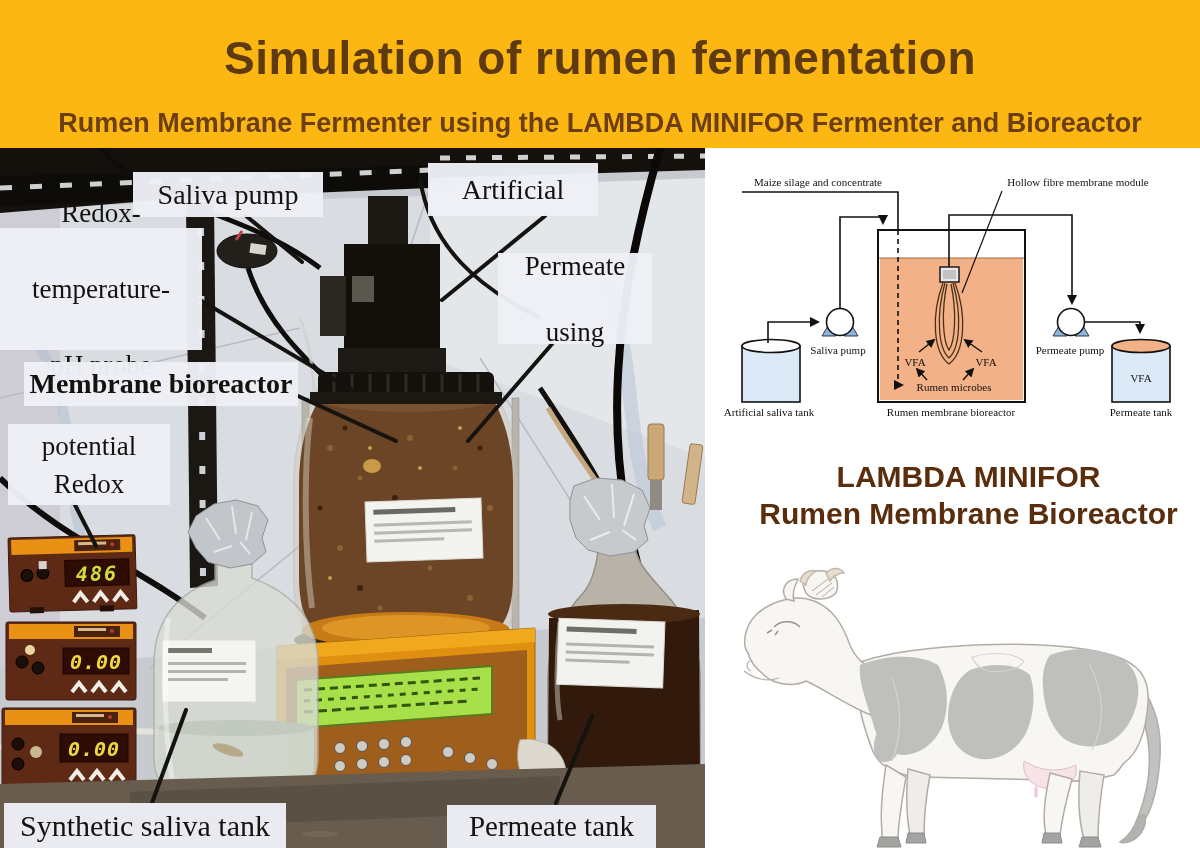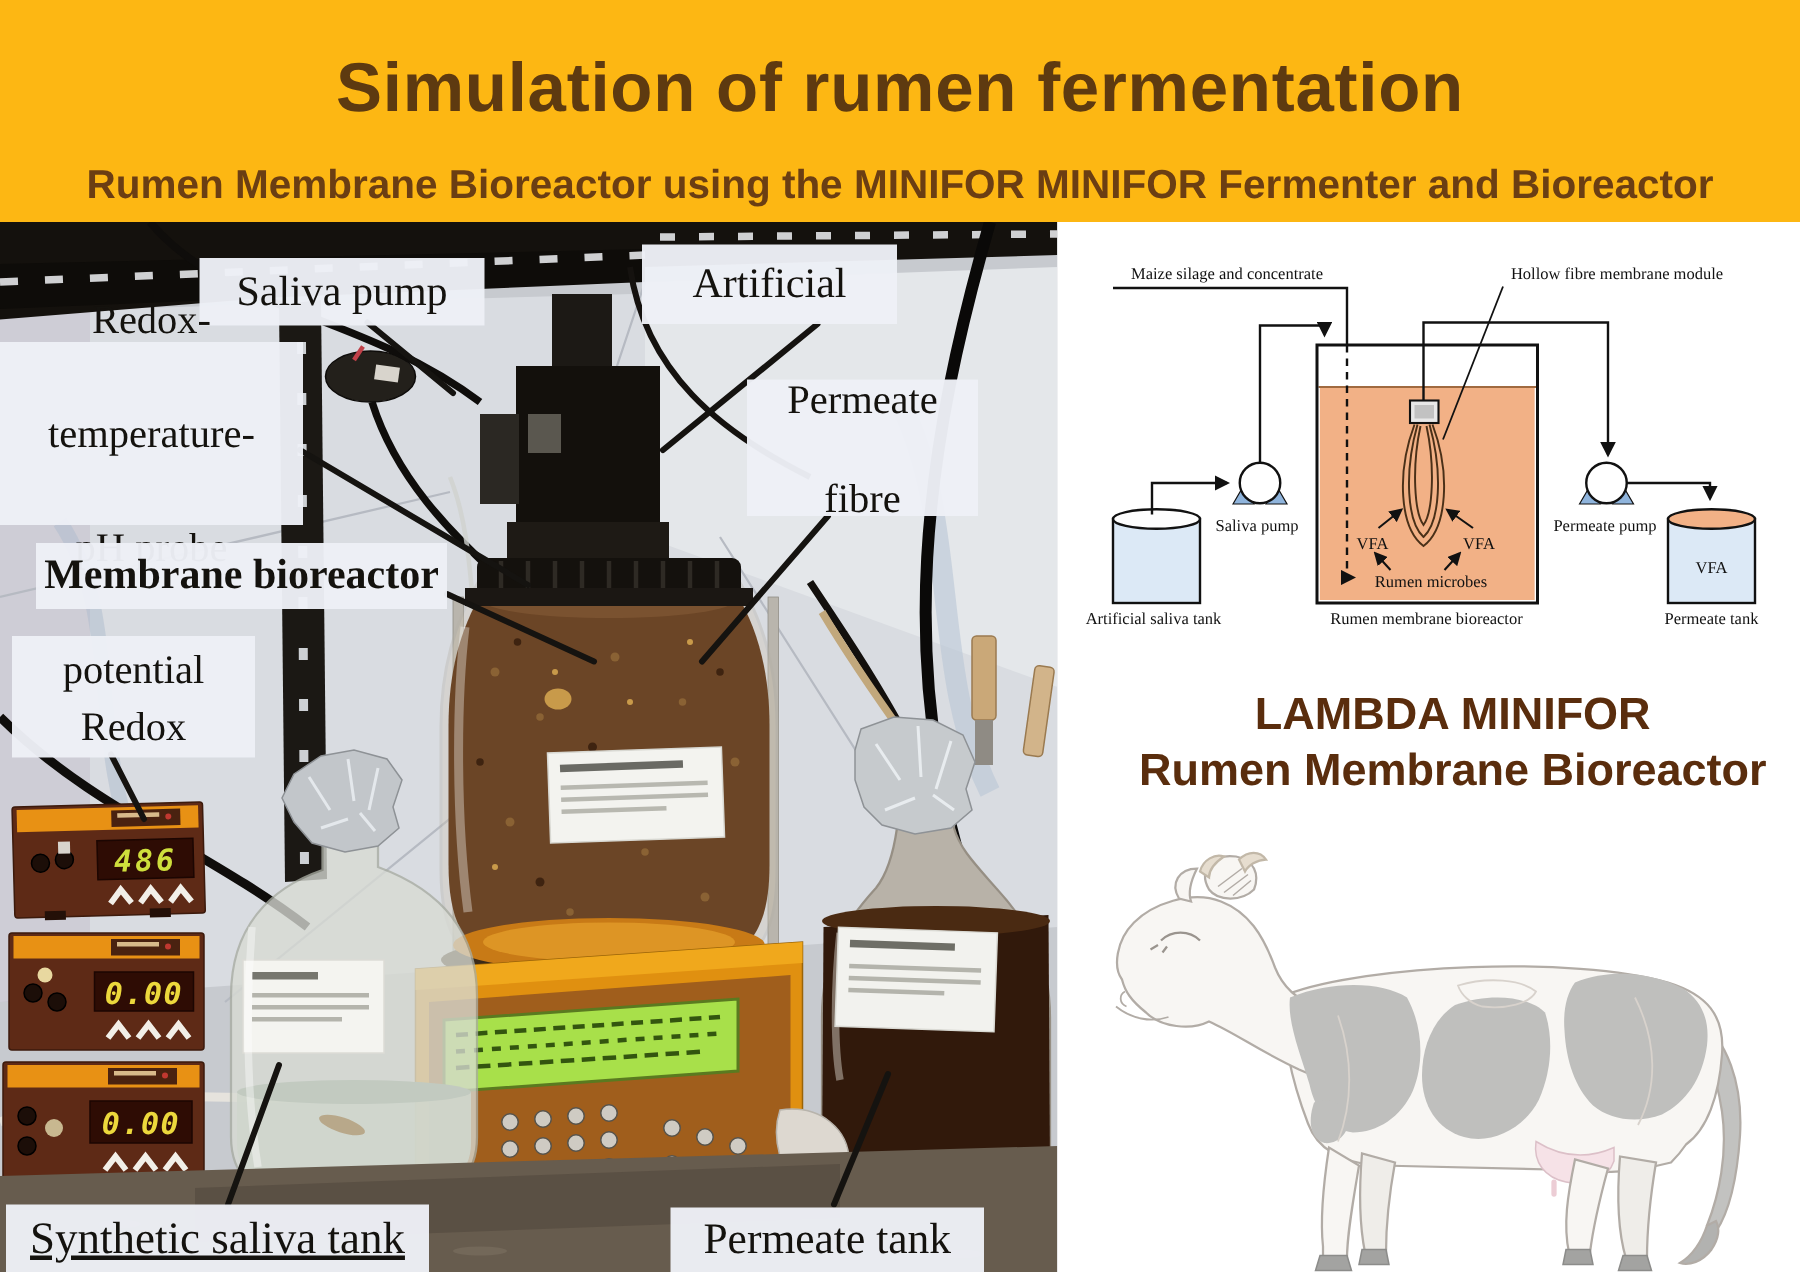--- a/index.html
+++ b/index.html
@@ -24,21 +24,21 @@
            font-weight:bold;color:#5A2D0D;font-size:30px;line-height:37px;padding-left:16px;}
   .cow-svg{position:absolute;left:35px;top:417px;}
 </style>
 </head>
 <body>
 
 <div class="canvas">
 
   <div class="banner">
     <h1>Simulation of rumen fermentation</h1>
-    <h2>Rumen Membrane Bioreactor using the MINIFOR MINIFOR Fermenter and Bioreactor</h2>
+    <h2>Rumen Membrane Fermenter using the LAMBDA MINIFOR Fermenter and Bioreactor</h2>
   </div>
 
   <div class="photo">
     <svg width="705" height="700" viewBox="0 0 705 700">
 
       <rect x="0" y="0" width="705" height="700" fill="#c7cacf"></rect>
       <polygon points="0,60 705,40 705,470 0,520" fill="#d9dce1"></polygon>
       <polygon points="430,40 705,30 705,310 430,210" fill="#e4e7ea"></polygon>
       <rect x="0" y="60" width="60" height="460" fill="#b9b2c4" opacity=".35"></rect>
       <path d="M40,200 C80,260 60,340 90,420" stroke="#aebccd" stroke-width="10" fill="none" opacity=".5"></path>
@@ -284,27 +284,27 @@
     <div class="plabel" style="left:0;top:80px;width:202px;height:122px;font-size:27px;line-height:40px;gap:36px;">
       <span>Redox-</span>
       <span>temperature-</span>
       <span>pH probe</span>
     </div>
     <div class="plabel" style="left:24px;top:214px;width:274px;height:44px;font-size:28px;font-weight:bold;">
       <span>Membrane bioreactor</span>
     </div>
     <div class="plabel" style="left:498px;top:105px;width:154px;height:91px;font-size:27px;line-height:42px;gap:24px;">
       <span>Permeate</span>
-      <span>fibre</span>
+      <span>using</span>
     </div>
     <div class="plabel" style="left:8px;top:276px;width:162px;height:81px;font-size:27px;line-height:38px;">
       <span>potential</span>
       <span>Redox</span>
     </div>
-    <div class="plabel" style="left:4px;top:655px;width:282px;height:45px;font-size:30px;text-decoration:underline;">
+    <div class="plabel" style="left:4px;top:655px;width:282px;height:45px;font-size:30px;">
       <span>Synthetic saliva tank</span>
     </div>
     <div class="plabel" style="left:447px;top:657px;width:209px;height:43px;font-size:29px;">
       <span>Permeate tank</span>
     </div>
   </div>
 
   <div class="panel">
 
     <svg class="diagram-svg" width="495" height="270" viewBox="0 0 495 270">

